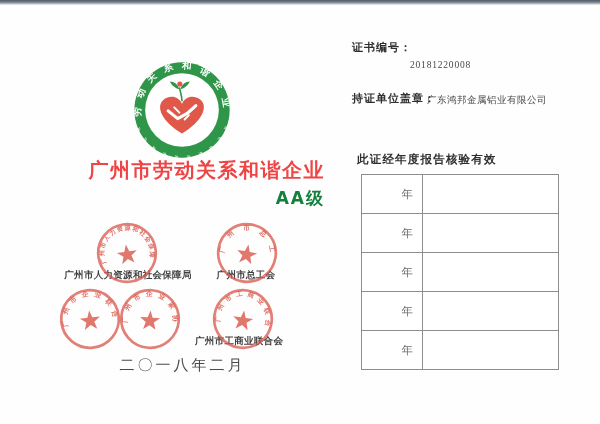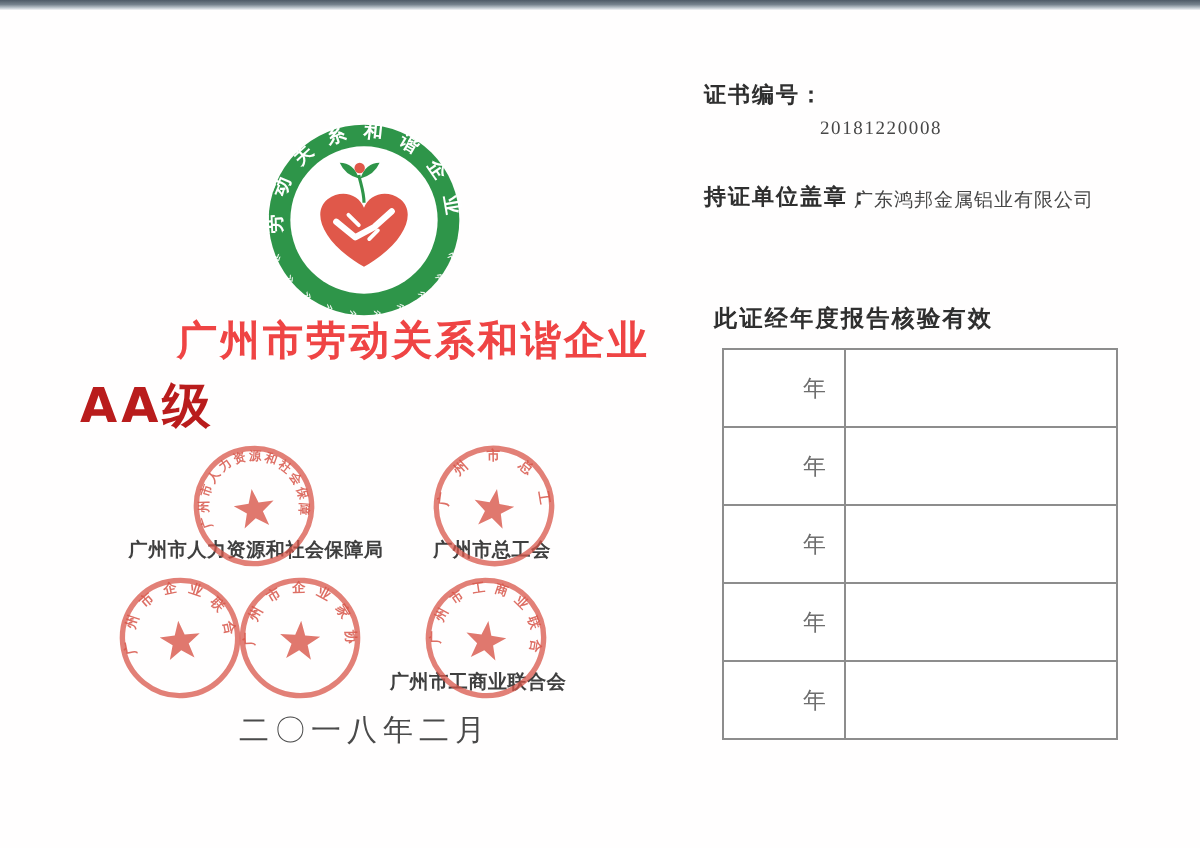--- a/index.html
+++ b/index.html
@@ -12,22 +12,22 @@
     background:linear-gradient(180deg,#4e5a66 0%,#76828d 45%,#c2cad1 80%,#f4f5f6 100%);
   }
   
   .left-page{position:absolute;left:40px;top:0;width:285px;height:424px;}
   .logo{position:absolute;left:90px;top:58px;width:104px;height:104px;}
   .cert-title{
     position:absolute;left:0;top:157px;width:285px;text-align:right;
     font-size:20px;font-weight:bold;color:#ef4444;letter-spacing:1.5px;white-space:nowrap;
   }
   .cert-grade{
-    position:absolute;left:0;top:187px;width:285px;text-align:left;
-    font-size:24px;font-weight:bold;color:#b91c1c;letter-spacing:2px;
+    position:absolute;left:0;top:187px;width:285px;text-align:right;
+    font-size:17px;font-weight:bold;color:#15803d;letter-spacing:2px;
   }
   .issuer-label{
     position:absolute;font-size:9.5px;font-weight:600;color:#3f3f3f;
     text-align:center;white-space:nowrap;letter-spacing:0.3px;
   }
   .lbl-1{left:16px;top:269px;width:144px;}
   .lbl-2{left:166px;top:269px;width:80px;}
   .lbl-3{left:13px;top:335px;width:148px;}
   .lbl-4{left:155px;top:335px;width:86px;}
   .seal{position:absolute;width:64px;height:64px;}

